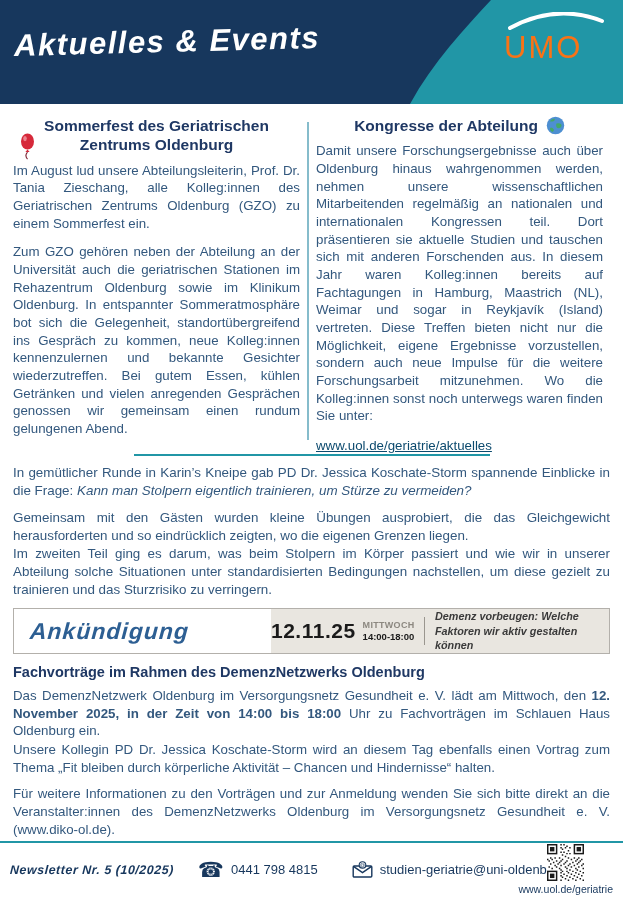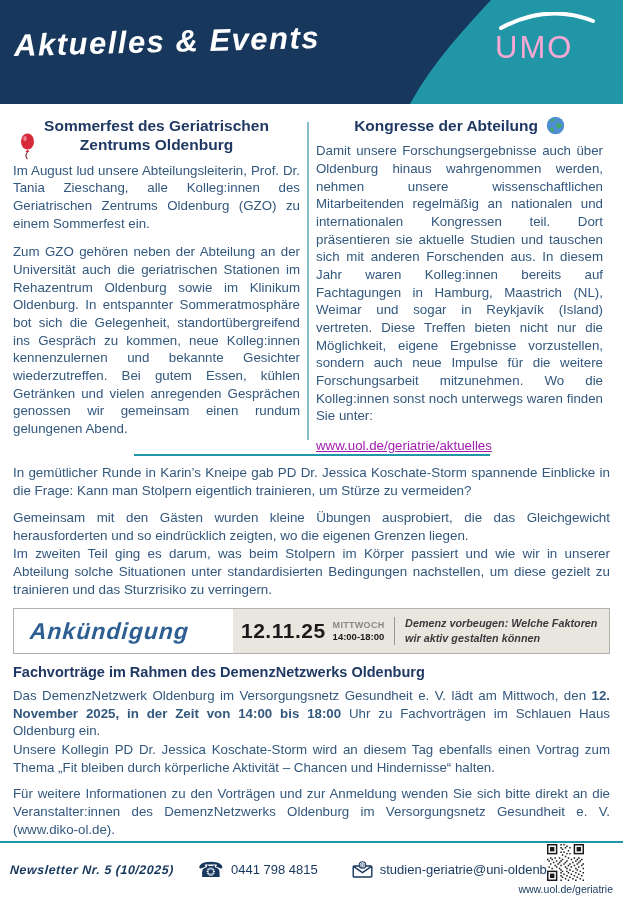--- a/index.html
+++ b/index.html
@@ -4,56 +4,56 @@
 <style>
   html,body{margin:0;padding:0;background:#ffffff;}
   .page{position:relative;width:623px;height:900px;background:#ffffff;overflow:hidden;
         font-family:"Liberation Sans",sans-serif;}
 
   
   .header{position:relative;height:104px;background:#17375d;overflow:hidden;}
   .header-curve{position:absolute;right:0;top:0;}
   .banner-title{position:absolute;left:14px;top:24px;color:#ffffff;font-size:31px;
                 font-style:italic;font-weight:bold;letter-spacing:1.5px;transform:rotate(-1.5deg);}
-  .logo{position:absolute;right:16px;top:12px;width:112px;color:#f9a8d4;}
+  .logo{position:absolute;right:7px;top:12px;width:112px;color:#f97316;}
   .logo-acronym{font-size:31px;font-weight:normal;letter-spacing:2px;line-height:1;margin-top:-2px;}
   .logo-sub{font-size:9.5px;line-height:1.3;margin-top:3px;}
 
   
   .columns{display:flex;padding:12px 13px 0 13px;}
   .col{width:287px;}
   .col-left{position:relative;}
   .vdivider{width:2px;background:#86bccb;margin:6px 7px 14px 7px;}
   .col-title{color:#1f3864;font-size:15.5px;font-weight:bold;text-align:center;
              line-height:1.25;margin:0 0 7px 0;}
   .col p{color:#33587e;font-size:13.3px;line-height:1.33;text-align:justify;margin:0 0 11px 0;}
   .balloon{position:absolute;left:6px;top:17px;}
   .right-title-row{display:flex;align-items:center;justify-content:center;margin:0 0 7px 0;}
   .right-title-row .col-title{margin:0 8px 0 0;}
-  .col-link{display:inline-block;color:#a21caf;text-decoration:underline;font-size:13.3px;
+  .col-link{display:inline-block;color:#0c4a6e;text-decoration:underline;font-size:13.3px;
             margin-top:1px;cursor:pointer;}
 
   .teal-hr{border:none;border-top:2px solid #2196a6;width:356px;margin:0 auto 8px auto;}
 
   
   .article{padding:0 13px;}
   .article h2{color:#1f3864;font-size:16px;margin:4px 0 8px 0;}
   .article p{color:#33587e;font-size:13.4px;line-height:1.33;text-align:justify;margin:0 0 9px 0;}
   .article p.tight{margin-bottom:1px;}
-  .italic{}
+  .italic{font-style:italic;}
   .bold{font-weight:bold;}
 
   
   .announcement{display:flex;align-items:stretch;border:1px solid #b3b0ab;
                 margin:6px 13px 10px 13px;height:44px;background:#ffffff;}
   .ann-label{flex:1;display:flex;align-items:center;padding-left:16px;color:#2d5f93;
              font-size:23px;font-style:italic;font-weight:bold;letter-spacing:1px;
              transform:skewX(-4deg);}
-  .ann-right{display:flex;align-items:center;background:#e9e6e0;width:376px;
-             box-sizing:border-box;padding:0 8px;}
+  .ann-right{display:flex;align-items:center;background:#e9e6e0;width:338px;
+             box-sizing:border-box;padding:0 0;}
   .ann-date{font-size:21px;font-weight:bold;color:#1a1a1a;letter-spacing:0.5px;}
   .ann-wt{margin-left:7px;line-height:1.2;}
   .ann-weekday{font-size:9px;color:#8c8880;font-weight:bold;letter-spacing:0.3px;}
   .ann-time{font-size:9.5px;color:#1a1a1a;font-weight:bold;}
   .ann-div{width:1px;background:#9a968f;height:28px;margin:0 10px;}
   .ann-topic{font-size:10.8px;font-weight:bold;color:#3a3a3a;line-height:1.35;font-style:italic;}
 
   
   .event{padding:0 13px;}
   .event h3{color:#1f3864;font-size:14.5px;margin:2px 0 7px 0;}

